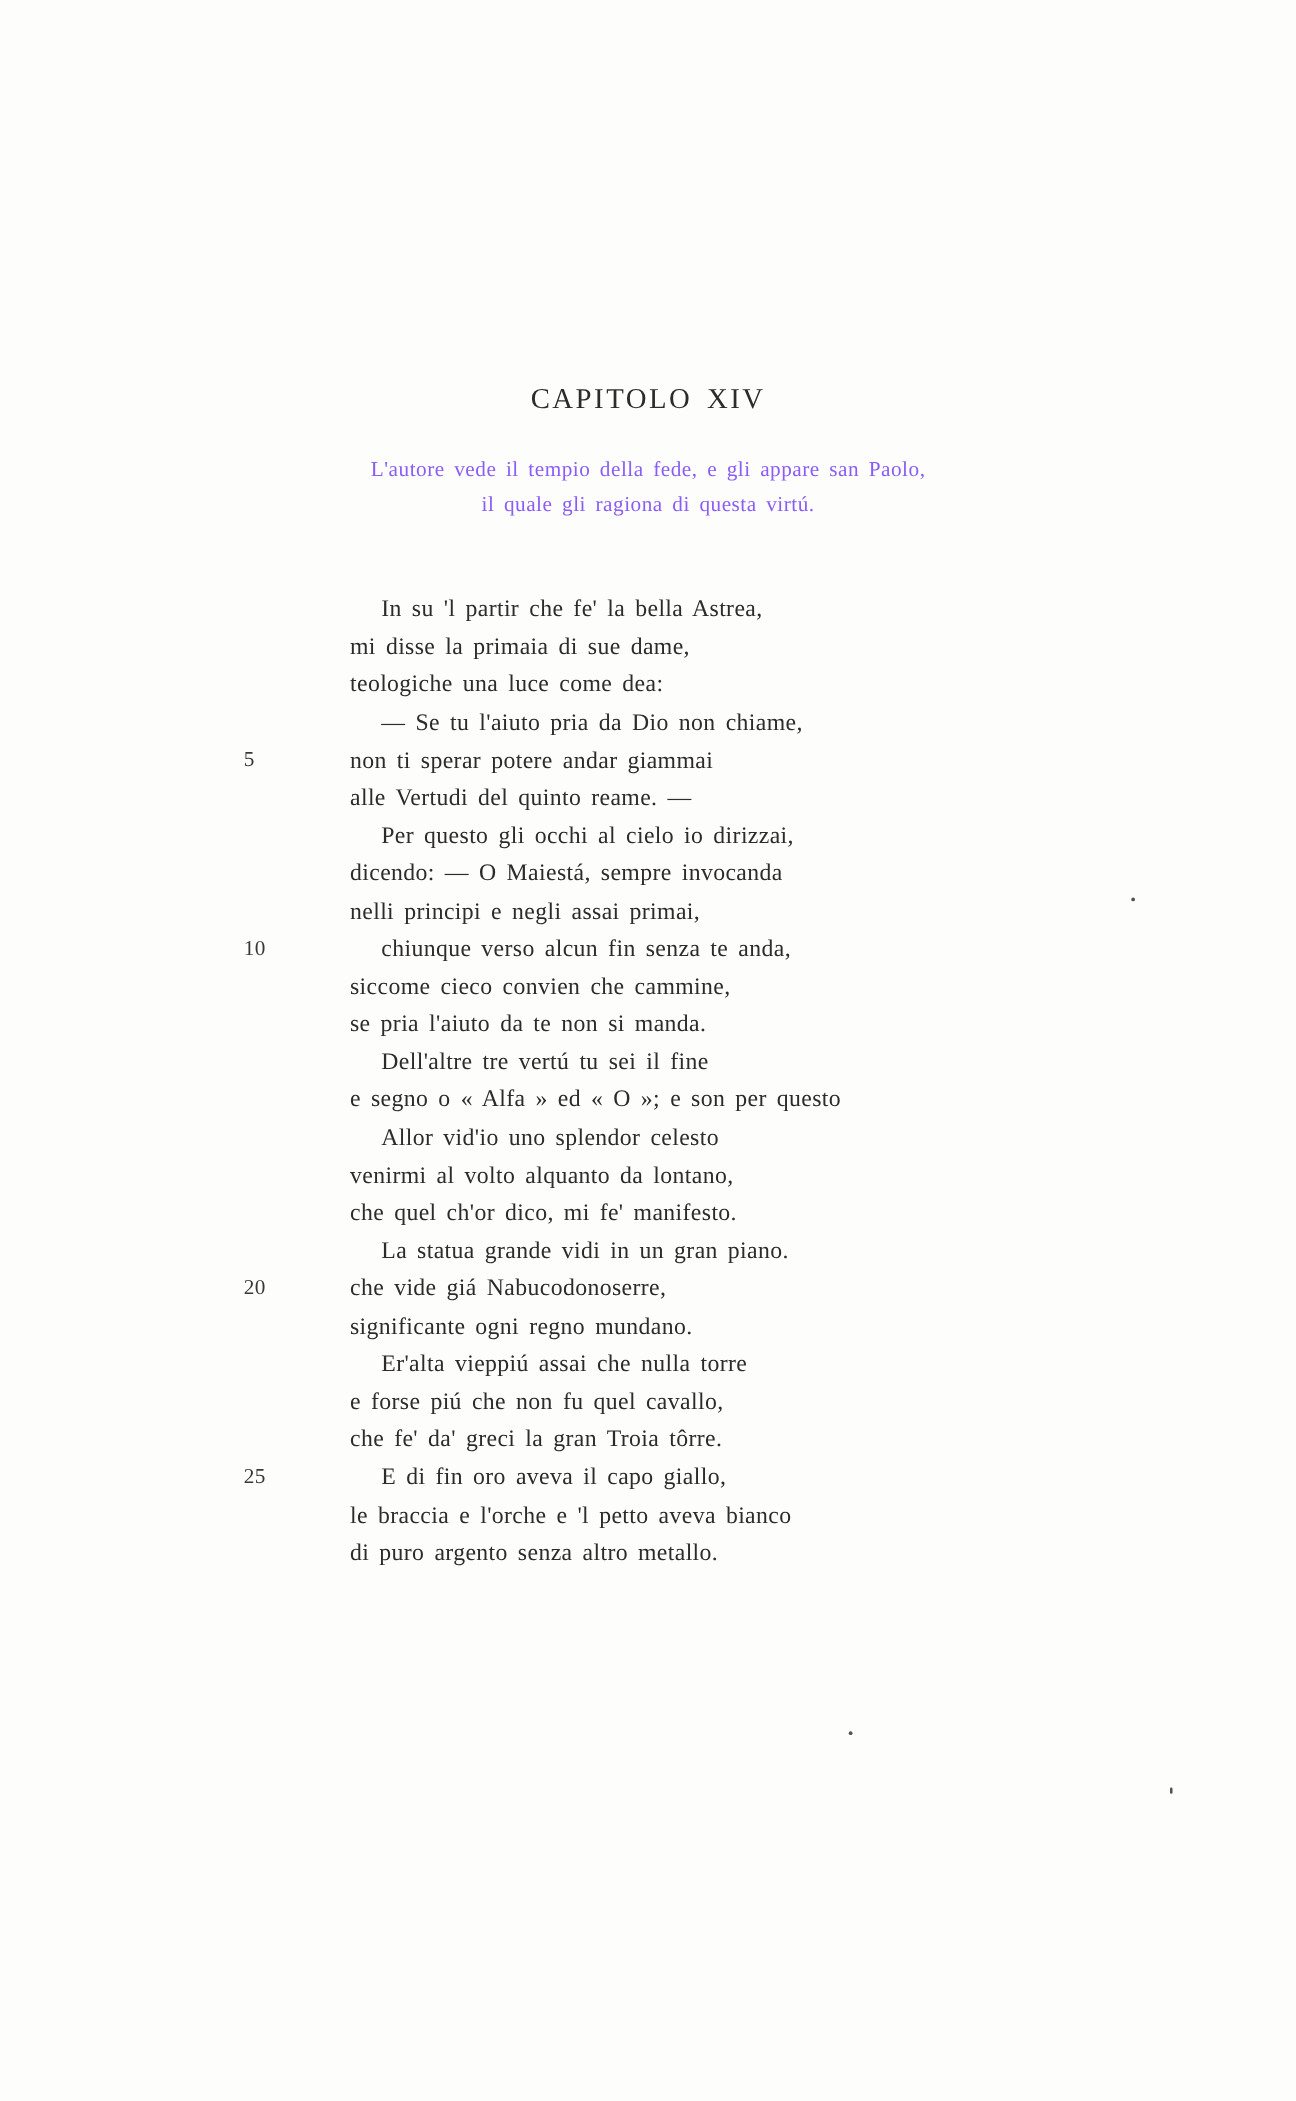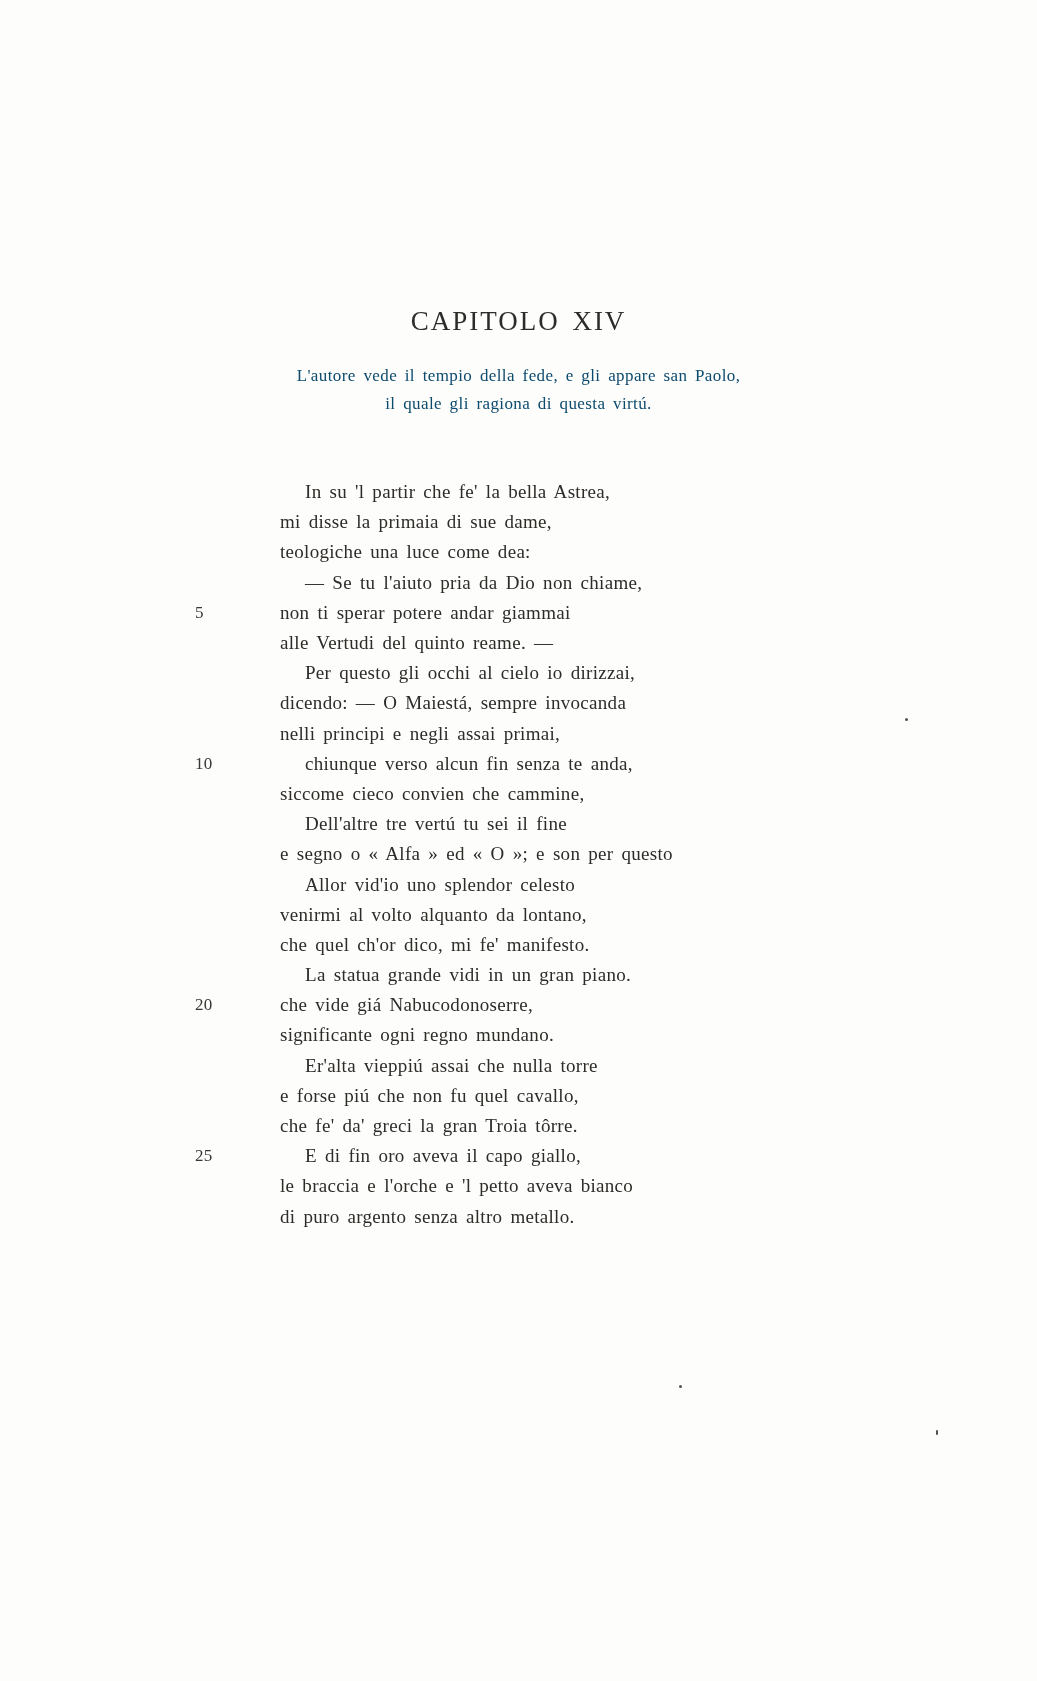--- a/index.html
+++ b/index.html
@@ -16,47 +16,47 @@
     font-family: "Liberation Serif", "DejaVu Serif", serif;
     color: #2e2c28;
     overflow: hidden;
   }
   .chapter-title {
     position: absolute;
     top: 306px;
     left: 0;
     width: 100%;
     text-align: center;
-    font-size: 27px;
+    font-size: 23px;
     font-weight: normal;
     letter-spacing: 2px;
     word-spacing: 4px;
     margin: 0;
   }
   .chapter-summary {
     position: absolute;
     top: 362px;
     left: 0;
     width: 100%;
     text-align: center;
     font-size: 17px;
     line-height: 28px;
     letter-spacing: 0.4px;
     word-spacing: 3px;
-    color: #0c4a6e;
+    color: #8b5cf6;
   }
   .poem {
     position: absolute;
     top: 477px;
     left: 195px;
     width: 660px;
   }
   .poem-line {
     display: flex;
-    align-items: center;
+    align-items: flex-start;
     height: 30.2px;
     font-size: 19px;
     letter-spacing: 0.3px;
     word-spacing: 3px;
     white-space: nowrap;
     font-family: Liberation Serif, serif;
   }
   .line-num {
     width: 85px;
     flex: 0 0 85px;
@@ -126,20 +126,24 @@
       <div class="poem-line">
         <span class="line-num">10</span>
         <span class="line-text indent">chiunque verso alcun fin senza te anda,</span>
       </div>
       <div class="poem-line">
         <span class="line-num"></span>
         <span class="line-text">siccome cieco convien che cammine,</span>
       </div>
       <div class="poem-line">
         <span class="line-num"></span>
+        <span class="line-text">se pria l'aiuto da te non si manda.</span>
+      </div>
+      <div class="poem-line">
+        <span class="line-num"></span>
         <span class="line-text indent">Dell'altre tre vertú tu sei il fine</span>
       </div>
       <div class="poem-line">
         <span class="line-num"></span>
         <span class="line-text">e segno o « Alfa » ed « O »; e son per questo</span>
       </div>
       <div class="poem-line">
         <span class="line-num"></span>
         <span class="line-text indent">Allor vid'io uno splendor celesto</span>
       </div>

